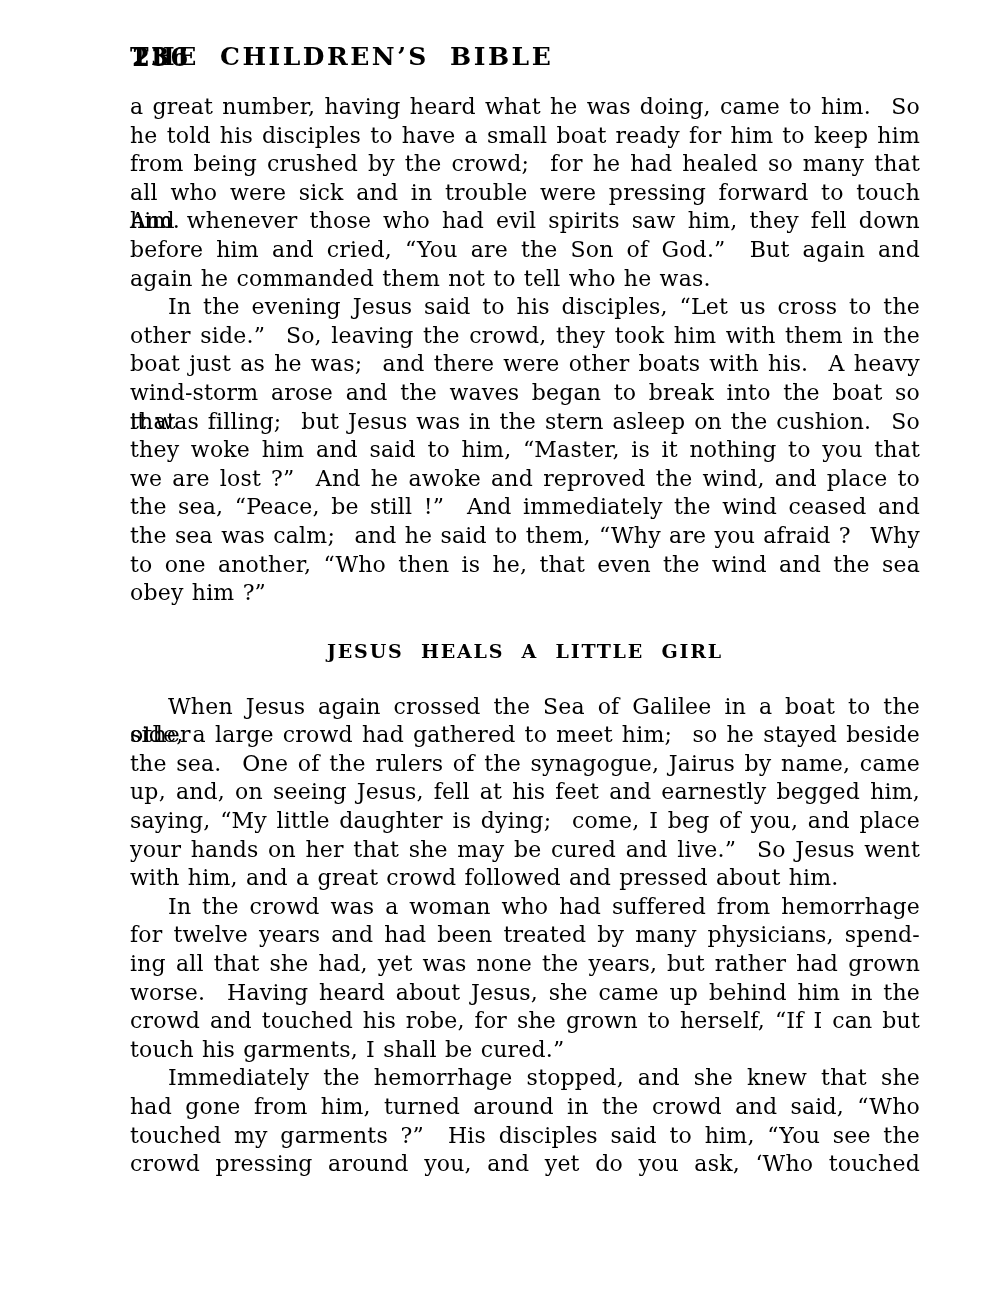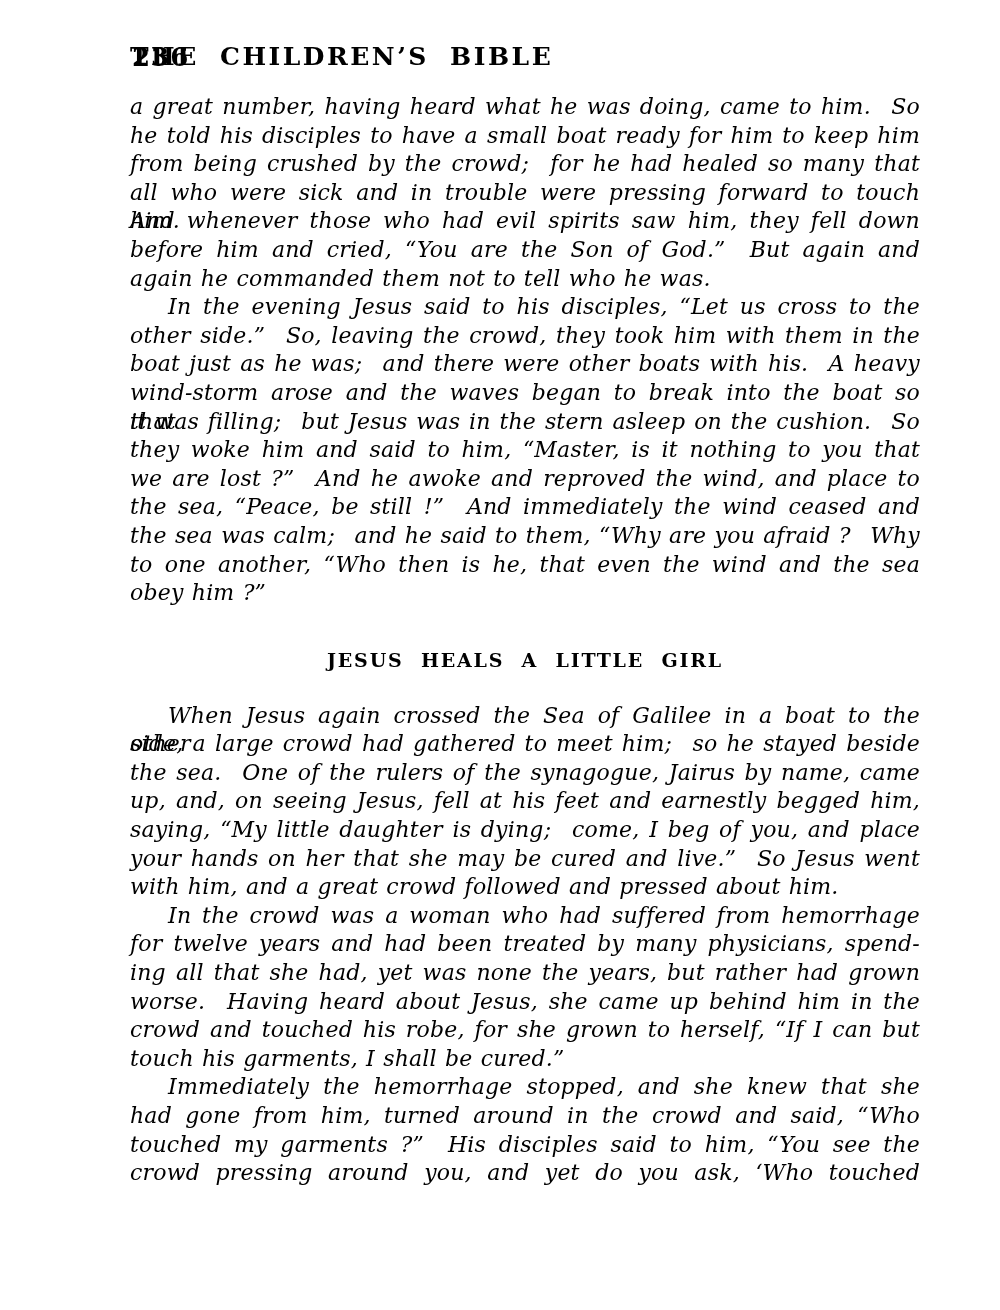--- a/index.html
+++ b/index.html
@@ -43,35 +43,34 @@
   .page-body {
     margin-top: 22px;
   }
   .section-heading {
     text-align: center;
     font-size: 19px;
     font-weight: bold;
     letter-spacing: 1.8px;
     word-spacing: 9px;
     line-height: 24px;
-    margin-top: 40px;
+    margin-top: 31px;
     margin-bottom: 30px;
   }
   .paragraph { }
   .line {
     font-size: 22px;
     line-height: 28.6px;
     height: 28.6px;
     letter-spacing: 0.2px;
     word-spacing: 1px;
     text-align: justify;
     text-align-last: justify;
     white-space: normal;
     overflow: visible;
-    font-style: italic;
   }
   .line.last {
     text-align-last: left;
   }
   .line.indent {
     text-indent: 38px;
   }
 </style>
 </head>
 <body>

